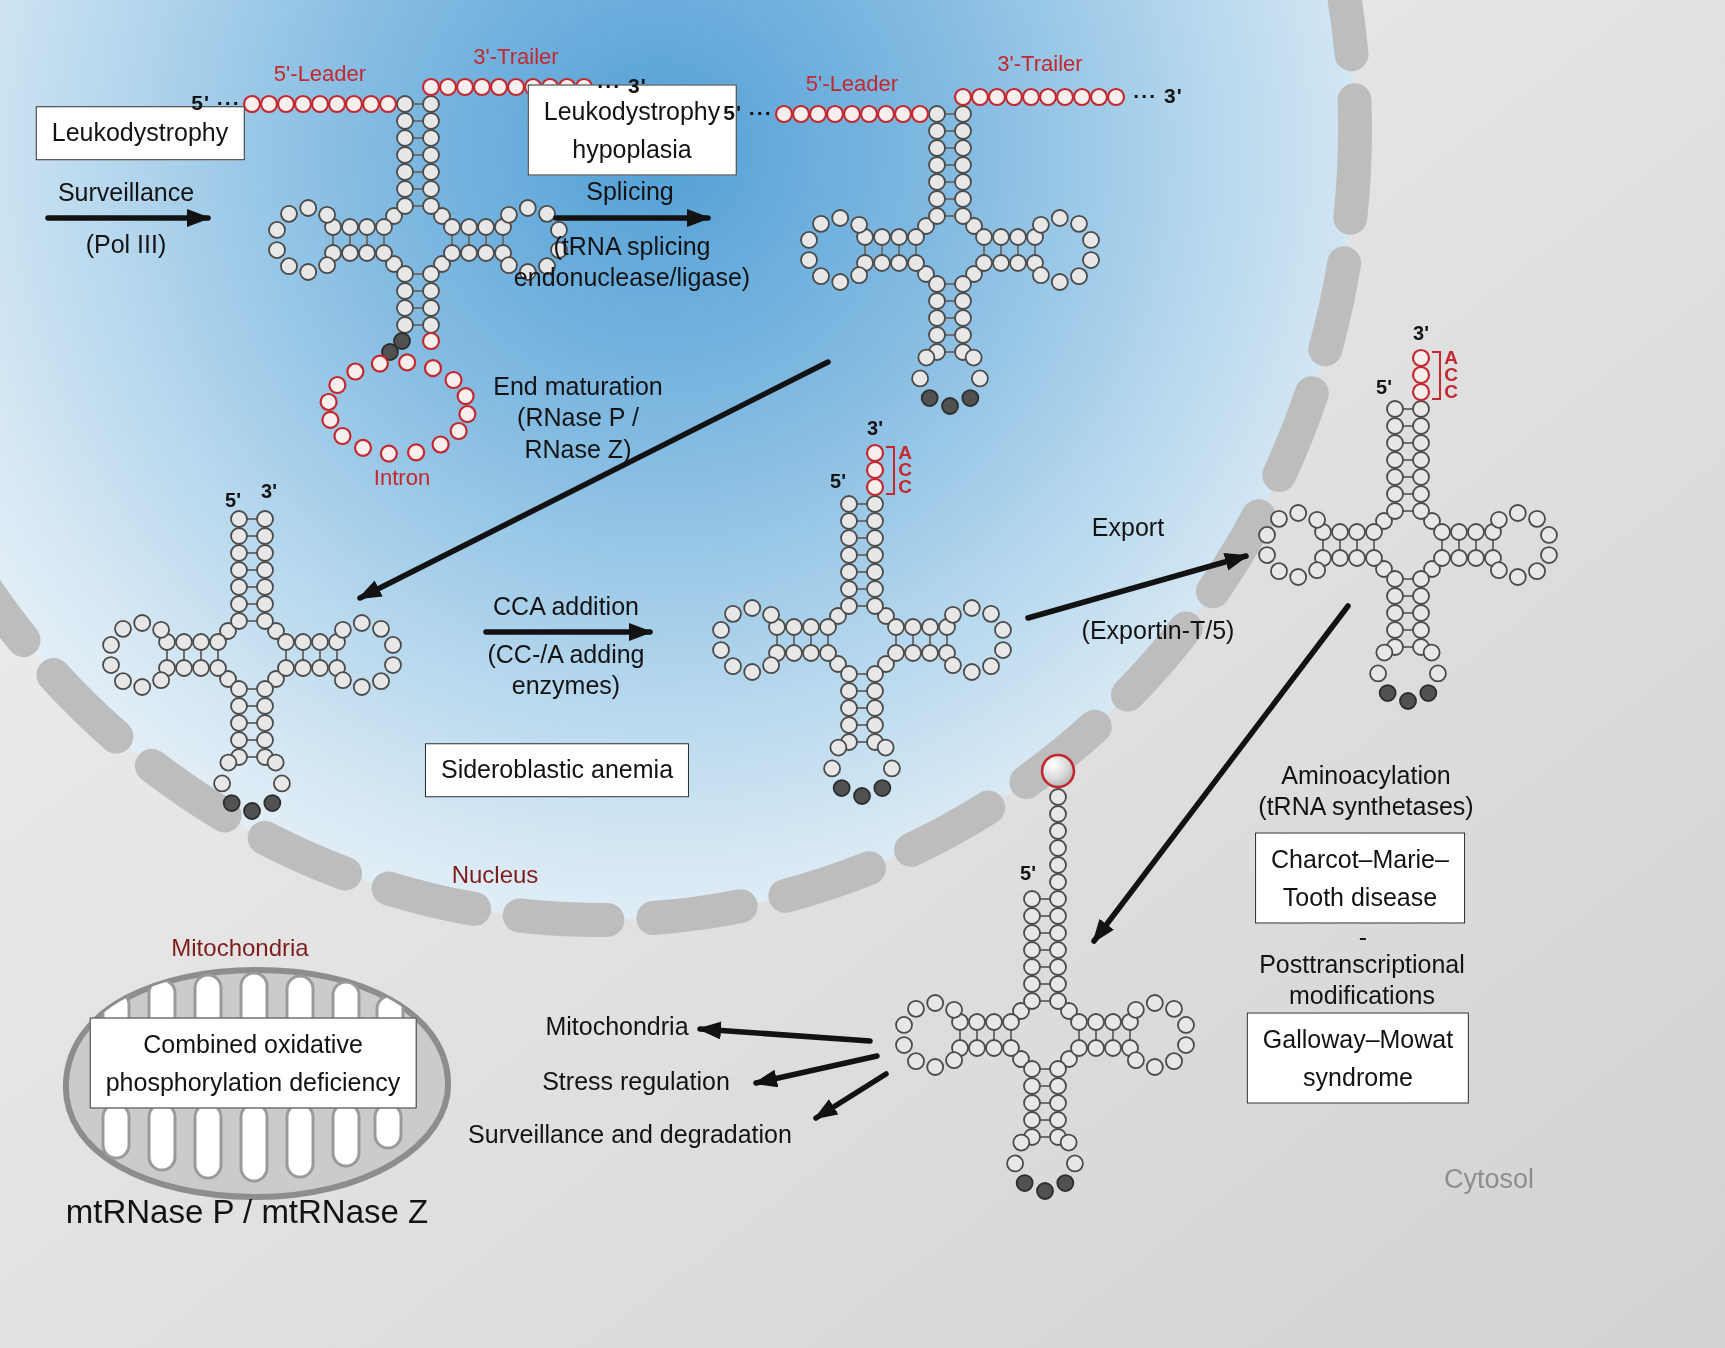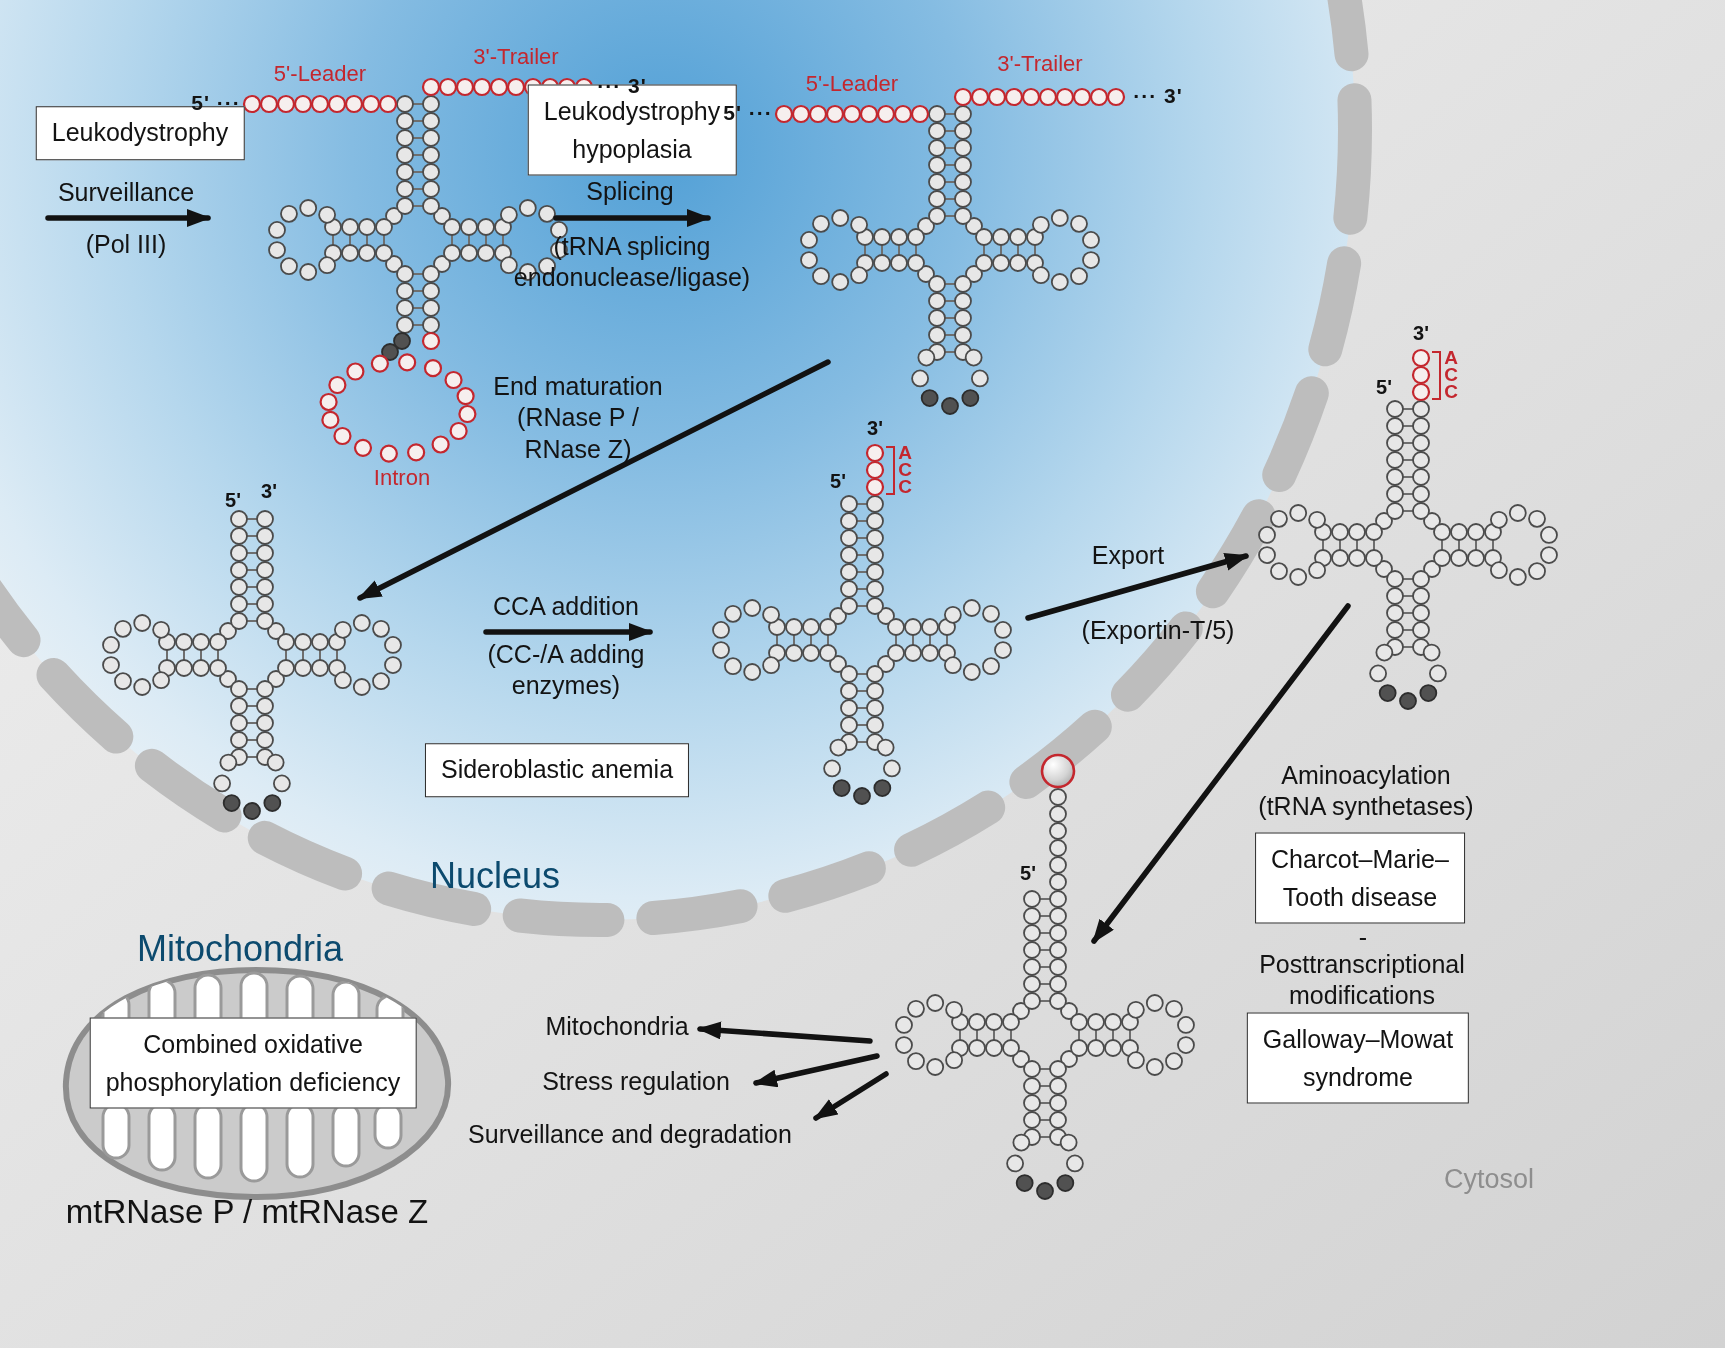--- a/index.html
+++ b/index.html
@@ -19,21 +19,21 @@
   
   .lbl{position:absolute;transform:translate(-50%,-50%);font-size:25px;color:#131313;
        text-align:center;white-space:nowrap;line-height:1.25;z-index:3}
   .box{background:#fff;border:1.6px solid #2a2a2a;padding:7px 15px;line-height:1.5}
   .bl{display:block}
   .red{color:#c4272e}
   .prime{font-size:20px;font-weight:bold}
   .accl{font-size:19px;font-weight:bold}
   .leader{font-size:22px}
   .dots{font-size:21px;font-weight:bold;letter-spacing:1px}
-  .comp{font-size:36px;color:#0c4a6e}
+  .comp{font-size:24px;color:#7f1d1d}
   .cyto{font-size:27px;color:#8e8e8e}
   .mt{font-size:33px}
   .bracket{position:absolute;width:9px;height:49px;border:2px solid #c4272e;border-left:none;z-index:3}
 </style>
 </head>
 <body>
 
 <div id="stage">
 
   <svg id="art" width="1725" height="1348" viewBox="0 0 1725 1348">
@@ -728,21 +728,21 @@
     <span class="bl">(RNase P /</span>
     <span class="bl">RNase Z)</span>
   </div>
 
   <div class="lbl" style="left:566px;top:607px">CCA addition</div>
   <div class="lbl" style="left:566px;top:670px">
     <span class="bl">(CC-/A adding</span>
     <span class="bl">enzymes)</span>
   </div>
 
-  <div class="lbl" style="left:1128px;top:556px">Export</div>
+  <div class="lbl" style="left:1128px;top:528px">Export</div>
   <div class="lbl" style="left:1158px;top:631px">(Exportin-T/5)</div>
 
   <div class="lbl" style="left:1366px;top:791px">
     <span class="bl">Aminoacylation</span>
     <span class="bl">(tRNA synthetases)</span>
   </div>
 
   <div class="lbl" style="left:1363px;top:938px">-</div>
   <div class="lbl" style="left:1362px;top:980px">
     <span class="bl">Posttranscriptional</span>

